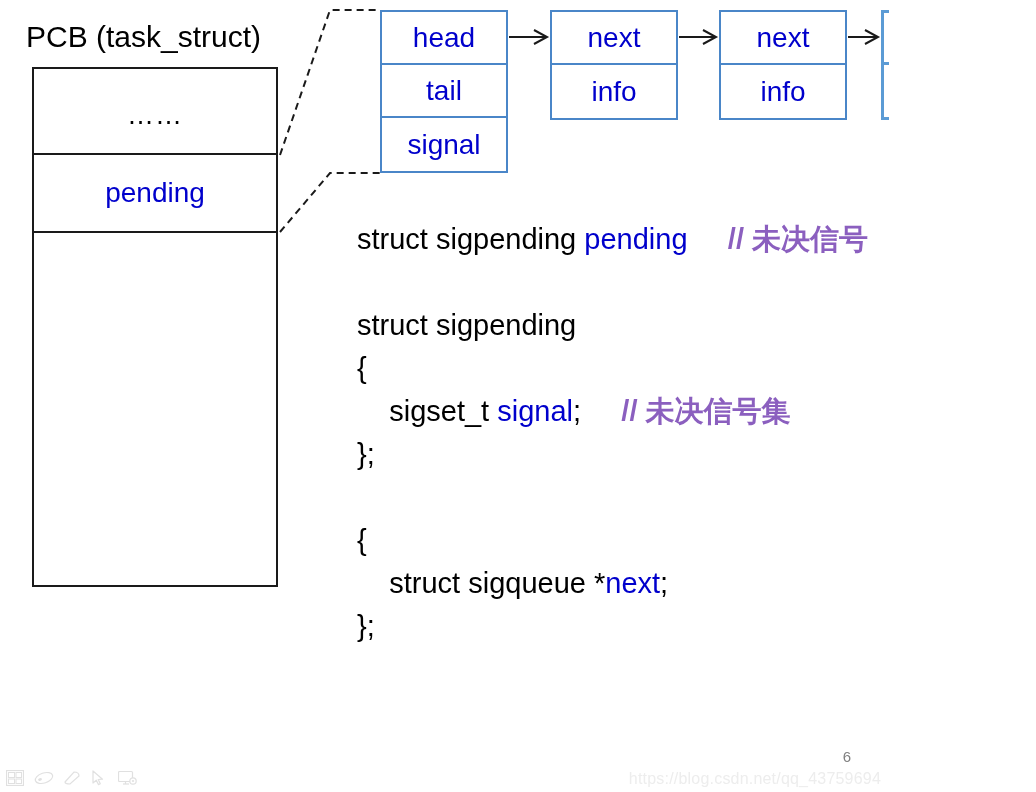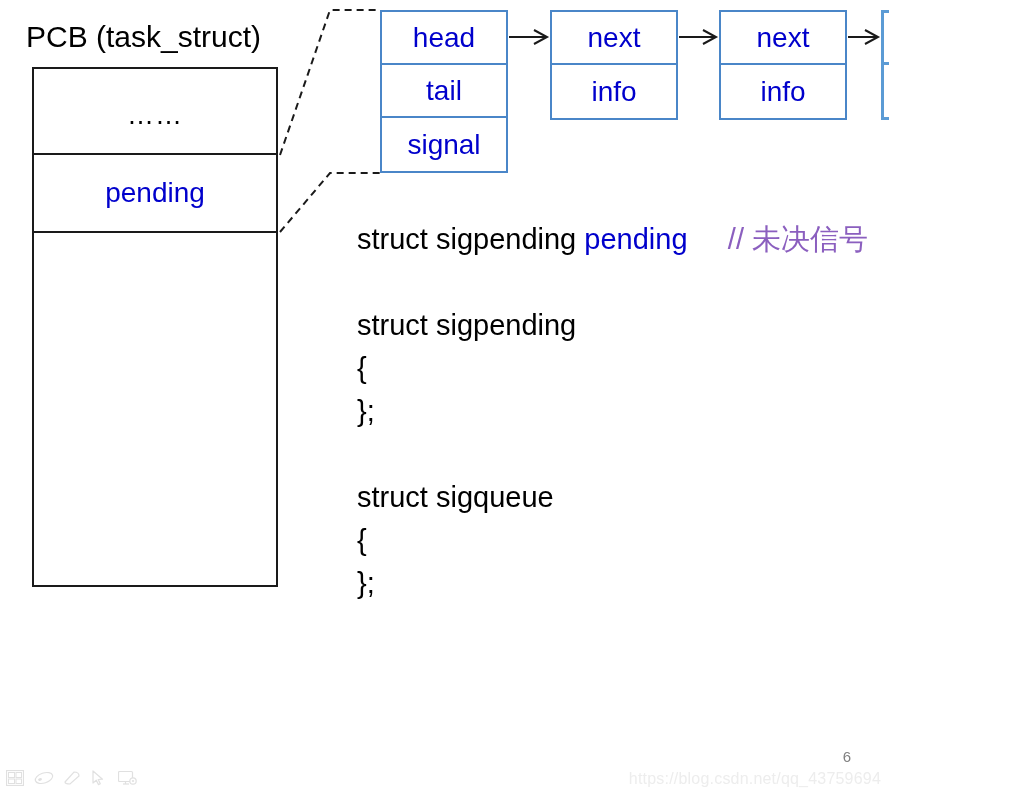--- a/index.html
+++ b/index.html
@@ -167,21 +167,21 @@
   .code-line {
     font-size: 29px;
     color: #000000;
     line-height: 43px;
     white-space: pre;
   }
   .code-line.blank {
     height: 43px;
   }
   .kw-blue { color: #0000CC; }
-  .cmt { color: #8B5FBF; }
+  .cmt { color: #8B5FBF; font-weight: bold; }
 
   
   #page-number {
     position: absolute;
     right: 38px;
     top: 748px;
     font-size: 15px;
     color: #808080;
   }
 
@@ -273,24 +273,25 @@
   <div class="node" id="node-more">
     <div class="node-cell">...</div>
     <div class="node-cell">...</div>
   </div>
 
   <div id="code">
       <div class="code-line"><span>struct sigpending </span><span class="kw-blue">pending</span><span>     </span><span class="cmt">// 未决信号</span></div>
       <div class="code-line blank"></div>
       <div class="code-line"><span>struct sigpending</span></div>
       <div class="code-line"><span>{</span></div>
+      <div class="code-line"><span>    sigset_t </span><span class="kw-blue">signal</span><span>;     </span><span class="cmt">// 未决信号集</span></div>
       <div class="code-line"><span>};</span></div>
       <div class="code-line blank"></div>
-      <div class="code-line"><span>struct sigqueue</span></div>
       <div class="code-line"><span>{</span></div>
+      <div class="code-line"><span>    struct sigqueue *</span><span class="kw-blue">next</span><span>;</span></div>
       <div class="code-line"><span>};</span></div>
     </div>
 
   <div id="page-number">6</div>
 
   <div id="watermark">https://blog.csdn.net/qq_43759694</div>
 
   <div id="toolbar">
     <span class="tb-icon">
       <svg width="18" height="16" viewBox="0 0 18 16">

